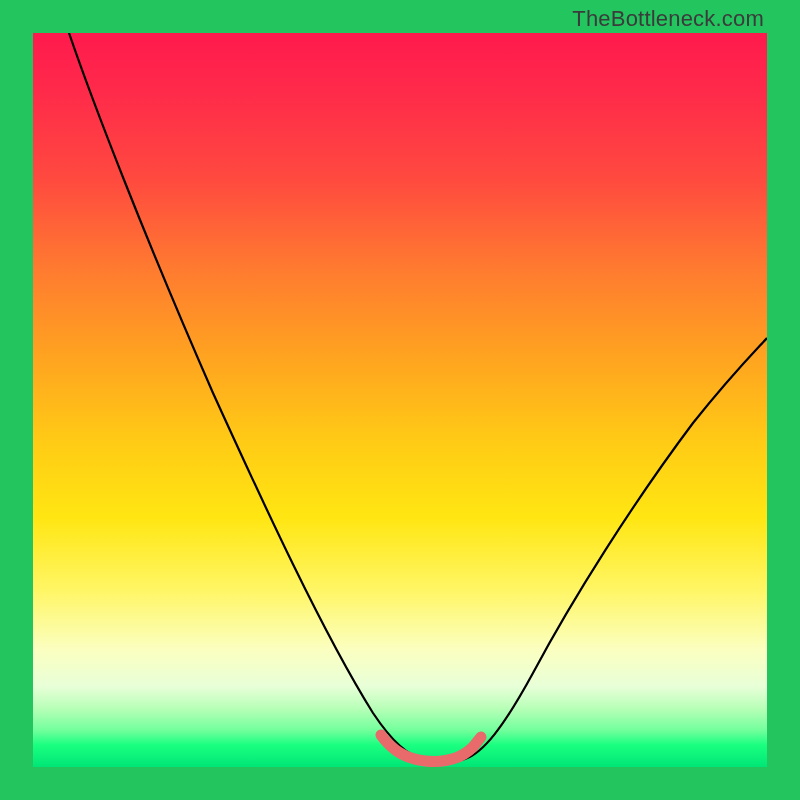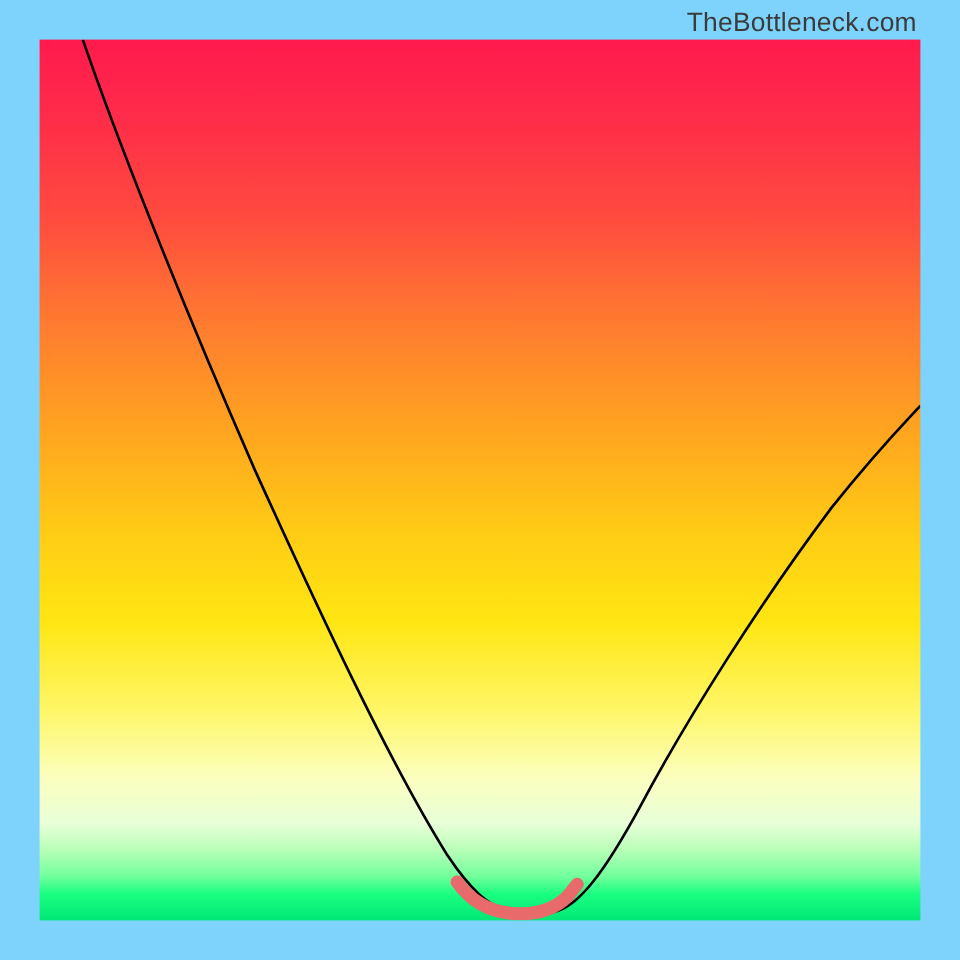--- a/index.html
+++ b/index.html
@@ -8,21 +8,21 @@
     width: 800px;
     height: 800px;
     background: #000;
     overflow: hidden;
     font-family: Arial, Helvetica, sans-serif;
   }
   .frame {
     position: relative;
     width: 800px;
     height: 800px;
-    background: #7dd3fc;
+    background: #22c55e;
   }
   .plot-area {
     position: absolute;
     left: 33px;
     top: 33px;
     width: 734px;
     height: 734px;
     
     background: linear-gradient(
       to bottom,

